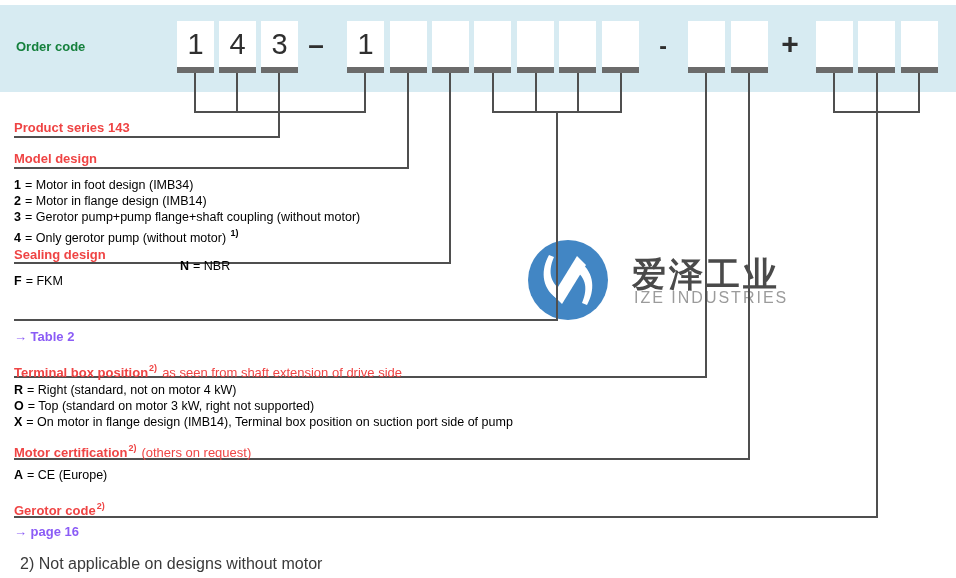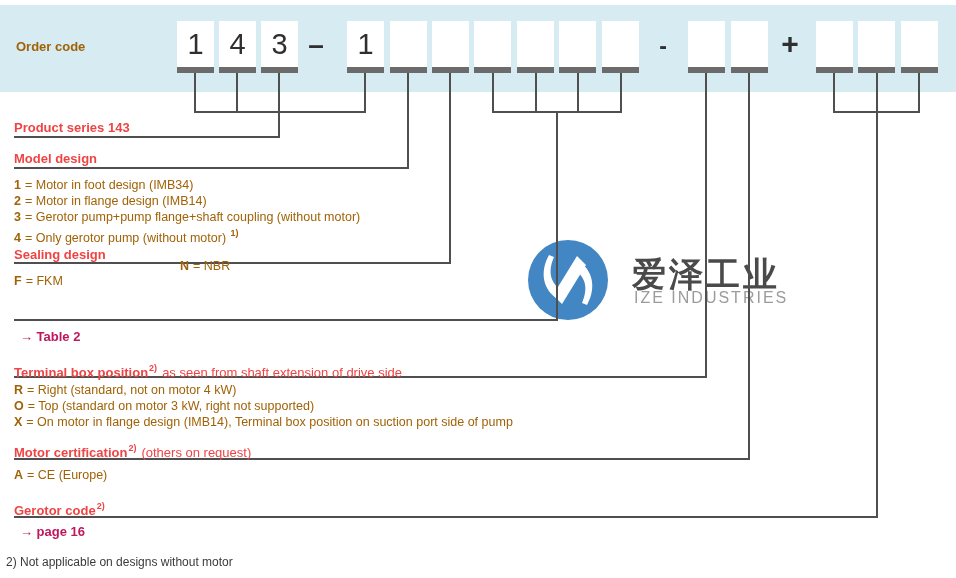--- a/index.html
+++ b/index.html
@@ -2,40 +2,40 @@
 <html><head>
 <meta charset="utf-8">
 <style>
   html,body{margin:0;padding:0;background:#ffffff;}
   .page{
     position:relative;width:956px;height:578px;overflow:hidden;
     font-family:"Liberation Sans","DejaVu Sans",sans-serif;
     color:#3a3a3a;background:#ffffff;
   }
   .band{position:absolute;left:0;top:5px;width:956px;height:87px;background:#d7ebf2;}
-  .order-label{position:absolute;left:16px;top:39px;font-size:13px;font-weight:bold;color:#a16207;}
+  .order-label{position:absolute;left:16px;top:39px;font-size:13px;font-weight:bold;color:#15803d;}
   .cbox{
     position:absolute;top:21px;width:37px;height:46px;background:#ffffff;
     border-bottom:6px solid #6b6b6b;
     font-size:29px;color:#2f2f2f;text-align:center;line-height:46px;
   }
   .sep{position:absolute;width:32px;text-align:center;font-weight:bold;color:#2f2f2f;}
   .sep1{left:300px;top:29px;font-size:28px;}
   .sep2{left:647px;top:33px;font-size:23px;}
   .sep3{left:774px;top:27px;font-size:30px;}
   .lines{position:absolute;left:0;top:0;z-index:3;}
   .sec-title{position:absolute;left:14px;font-size:13px;line-height:16px;color:#ef4444;z-index:4;white-space:nowrap;}
   .sec-title b{font-weight:bold;}
   .sec-title sup,.opt sup{font-size:9px;font-weight:bold;vertical-align:6px;margin-left:1px;}
   .sec-title sup:empty,.opt sup:empty,.suffix:empty{display:none;}
   .suffix{font-weight:normal;margin-left:5px;}
-  .opt{position:absolute;font-size:12.5px;line-height:16px;color:#a16207;z-index:4;white-space:nowrap;}
+  .opt{position:absolute;font-size:12.5px;line-height:16px;color:#000000;z-index:4;white-space:nowrap;}
   .opt .k{font-weight:bold;margin-right:4px;}
-  .ref{position:absolute;left:20px;font-size:13px;font-weight:bold;color:#be185d;z-index:4;white-space:nowrap;}
-  .footnote{position:absolute;left:6px;top:555px;font-size:12px;color:#3a3a3a;z-index:4;}
+  .ref{position:absolute;left:14px;font-size:13px;font-weight:bold;color:#8b5cf6;z-index:4;white-space:nowrap;}
+  .footnote{position:absolute;left:20px;top:555px;font-size:16px;color:#3a3a3a;z-index:4;}
   .wm{position:absolute;z-index:1;}
   .wm-cn{left:632px;top:252px;font-size:34px;font-weight:bold;letter-spacing:3px;color:#4a4a4a;
          font-family:"DejaVu Sans","Liberation Sans",sans-serif;}
   .wm-en{left:634px;top:289px;font-size:16px;letter-spacing:2px;color:#9b9b9b;}
   .wm-logo{left:528px;top:240px;width:80px;height:80px;}
 </style>
 </head>
 <body>
 
 <div class="page">

